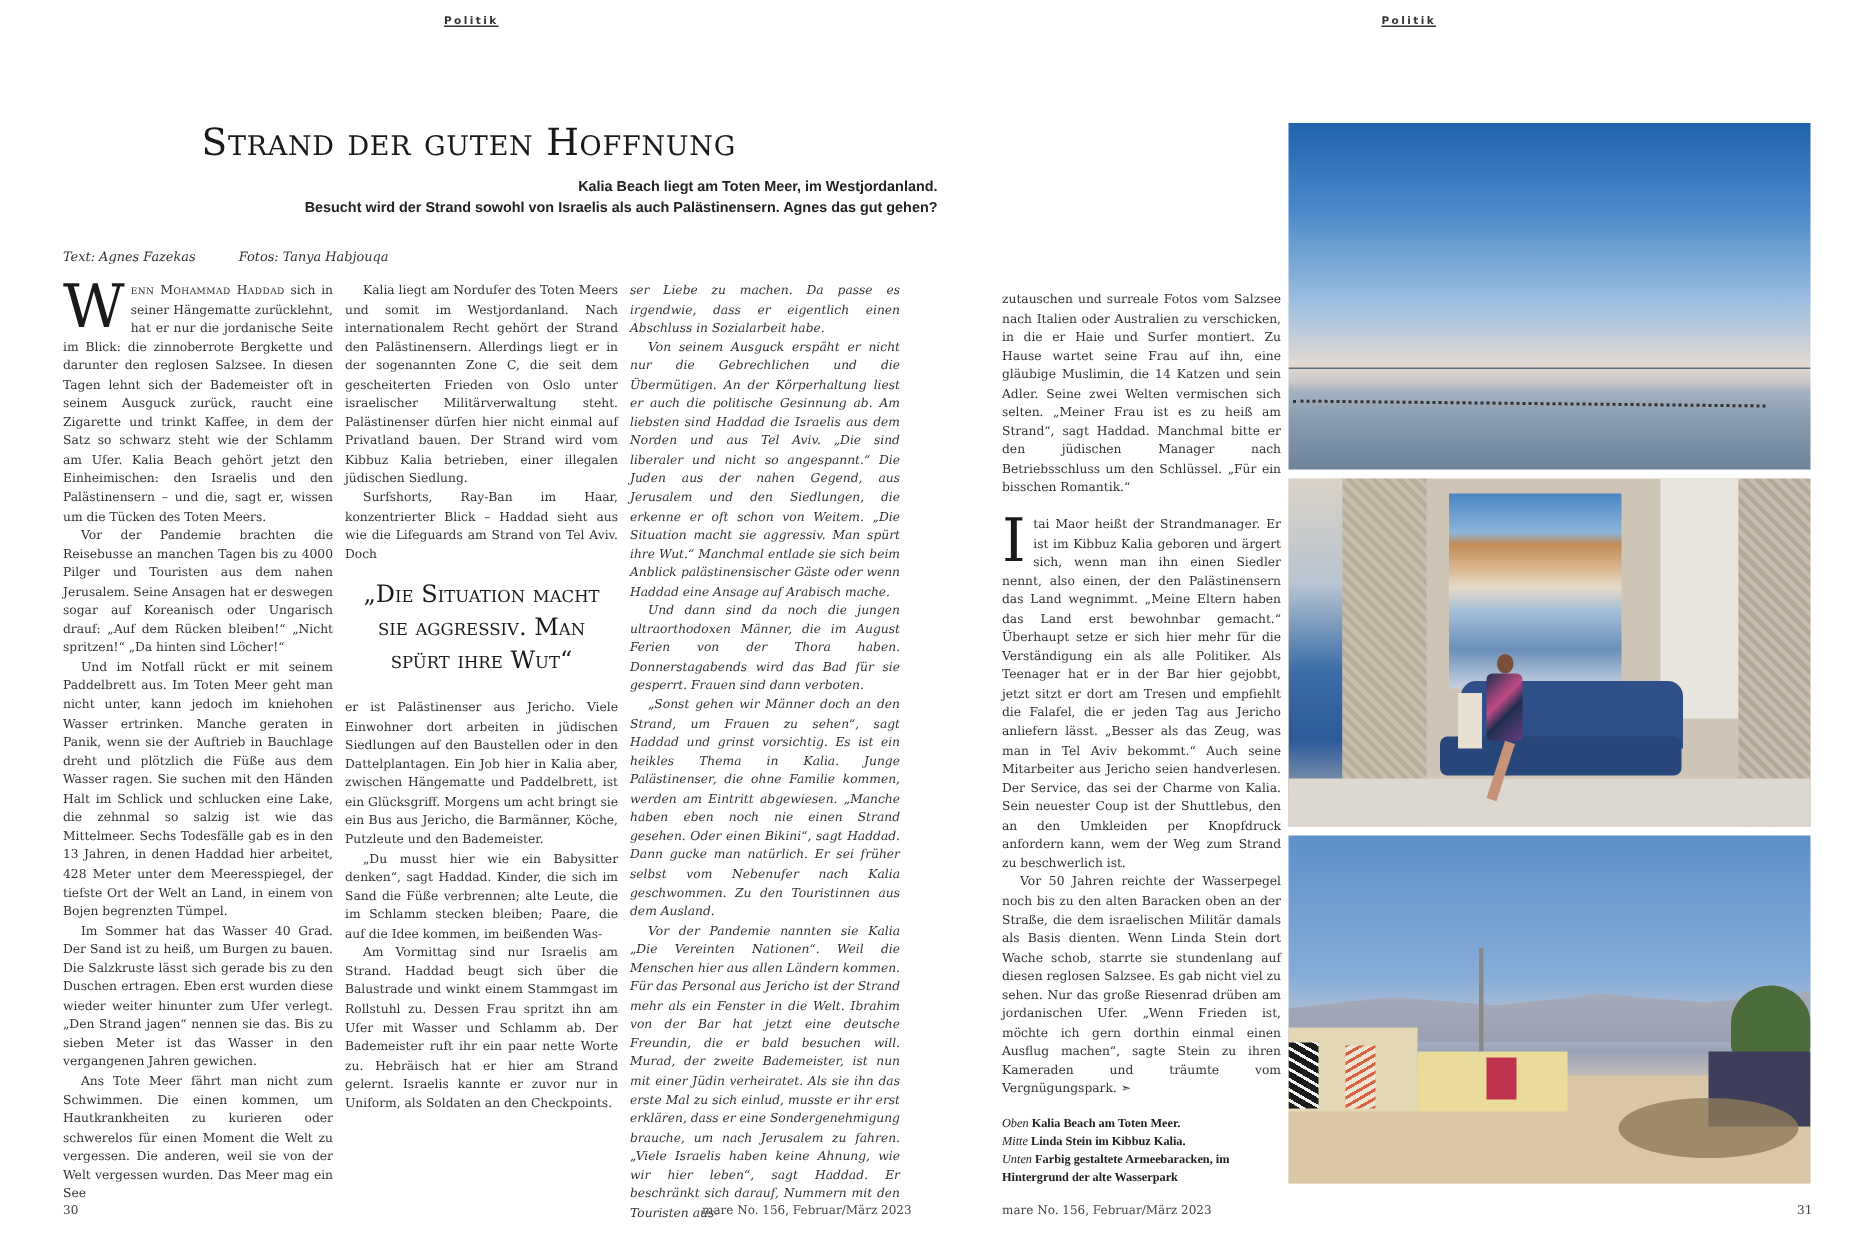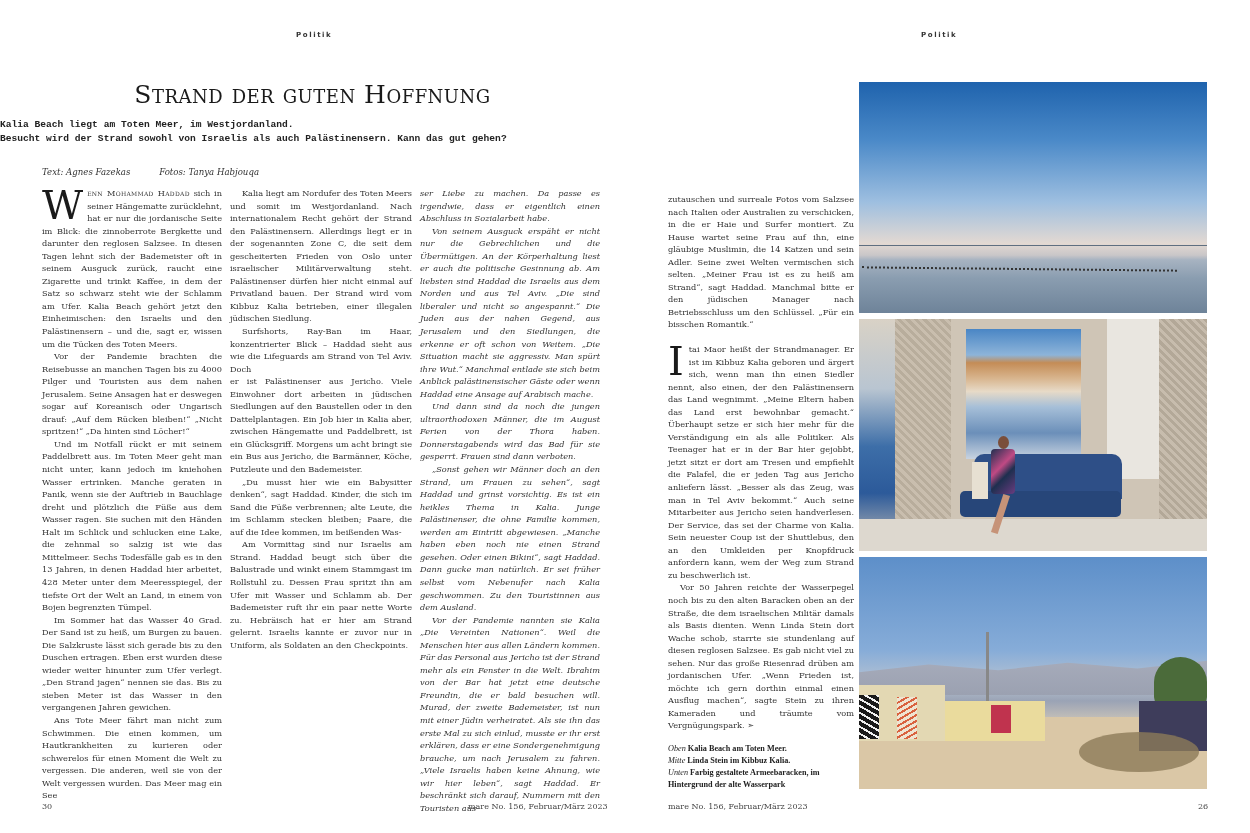--- a/index.html
+++ b/index.html
@@ -3,24 +3,24 @@
 <meta charset="utf-8">
 <style>
   * { box-sizing: border-box; margin: 0; padding: 0; }
   html, body { width: 1250px; height: 833px; background: #ffffff; overflow: hidden; }
   body { position: relative; font-family: "DejaVu Serif", serif; color: #2b2b2b; }
 
   .page { position: absolute; top: 0; height: 833px; }
   .page-left { left: 0; width: 625px; }
   .page-right { left: 625px; width: 625px; }
 
-  .section-label { position: absolute; top: 31px; font-family: "DejaVu Sans", sans-serif; font-size: 7px; font-weight: bold; letter-spacing: 1.6px; color: #333; }
+  .section-label { position: absolute; top: 10px; font-family: "DejaVu Sans", sans-serif; font-size: 7px; font-weight: bold; letter-spacing: 1.6px; color: #333; text-decoration: underline; }
 
   .headline { position: absolute; top: 80px; left: 0; width: 625px; text-align: center; font-family: "DejaVu Serif", serif; font-size: 25px; font-variant: small-caps; letter-spacing: 0.5px; color: #1a1a1a; font-weight: normal; }
-  .standfirst { position: absolute; top: 118px; left: 0; width: 625px; text-align: left; font-family: Liberation Mono, monospace; font-size: 9.6px; font-weight: bold; line-height: 14px; color: #222; }
+  .standfirst { position: absolute; top: 118px; left: 0; width: 625px; text-align: right; font-family: Liberation Sans, sans-serif; font-size: 9.6px; font-weight: bold; line-height: 14px; color: #222; }
 
   .byline { position: absolute; top: 167px; left: 42px; font-family: "DejaVu Serif", serif; font-style: italic; font-size: 8.6px; color: #333; }
   .byline span + span { margin-left: 26px; }
 
   .col { position: absolute; font-family: "DejaVu Serif", serif; font-size: 8.2px; line-height: 12.55px; text-align: justify; hyphens: auto; color: #333; }
   .col p { text-indent: 12px; }
   .col p.noind { text-indent: 0; }
   .dropcap { float: left; font-size: 40px; line-height: 34px; margin: 1px 4px 0 0; color: #1a1a1a; font-family: "DejaVu Serif", serif; }
   .dropcap-i { float: left; font-size: 40px; line-height: 34px; margin: 1px 5px 0 0; color: #1a1a1a; font-family: "DejaVu Serif", serif; }
   .smallcaps { font-variant: small-caps; letter-spacing: 0.3px; }
@@ -67,39 +67,40 @@
 </style>
 </head>
 <body>
 
 <section class="page page-left">
   <div class="section-label" style="left:296px;">Politik</div>
 
   <h1 class="headline">Strand der guten Hoffnung</h1>
   <div class="standfirst">
     <div>Kalia Beach liegt am Toten Meer, im Westjordanland.</div>
-    <div>Besucht wird der Strand sowohl von Israelis als auch Palästinensern. Kann das gut gehen?</div>
+    <div>Besucht wird der Strand sowohl von Israelis als auch Palästinensern. Agnes das gut gehen?</div>
   </div>
 
   <div class="byline">
     <span>Text: Agnes Fazekas</span>
     <span>Fotos: Tanya Habjouqa</span>
   </div>
 
   <div class="col" style="left:42px; top:187px; width:180px;">
     <p class="noind"><span class="dropcap">W</span><span class="smallcaps">enn Mohammad Haddad</span><span> sich in seiner Hängematte zurücklehnt, hat er nur die jordanische Seite im Blick: die zinnoberrote Bergkette und darunter den reglosen Salzsee. In diesen Tagen lehnt sich der Bademeister oft in seinem Ausguck zurück, raucht eine Zigarette und trinkt Kaffee, in dem der Satz so schwarz steht wie der Schlamm am Ufer. Kalia Beach gehört jetzt den Einheimischen: den Israelis und den Palästinensern – und die, sagt er, wissen um die Tücken des Toten Meers.</span></p>
     <p>Vor der Pandemie brachten die Reisebusse an manchen Tagen bis zu 4000 Pilger und Touristen aus dem nahen Jerusalem. Seine Ansagen hat er deswegen sogar auf Koreanisch oder Ungarisch drauf: „Auf dem Rücken bleiben!“ „Nicht spritzen!“ „Da hinten sind Löcher!“</p>
     <p>Und im Notfall rückt er mit seinem Paddelbrett aus. Im Toten Meer geht man nicht unter, kann jedoch im kniehohen Wasser ertrinken. Manche geraten in Panik, wenn sie der Auftrieb in Bauchlage dreht und plötzlich die Füße aus dem Wasser ragen. Sie suchen mit den Händen Halt im Schlick und schlucken eine Lake, die zehnmal so salzig ist wie das Mittelmeer. Sechs Todesfälle gab es in den 13 Jahren, in denen Haddad hier arbeitet, 428 Meter unter dem Meeresspiegel, der tiefste Ort der Welt an Land, in einem von Bojen begrenzten Tümpel.</p>
     <p>Im Sommer hat das Wasser 40 Grad. Der Sand ist zu heiß, um Burgen zu bauen. Die Salzkruste lässt sich gerade bis zu den Duschen ertragen. Eben erst wurden diese wieder weiter hinunter zum Ufer verlegt. „Den Strand jagen“ nennen sie das. Bis zu sieben Meter ist das Wasser in den vergangenen Jahren gewichen.</p>
     <p>Ans Tote Meer fährt man nicht zum Schwimmen. Die einen kommen, um Hautkrankheiten zu kurieren oder schwerelos für einen Moment die Welt zu vergessen. Die anderen, weil sie von der Welt vergessen wurden. Das Meer mag ein See</p>
   </div>
 
   <div class="col" style="left:230px; top:187px; width:182px;">
     <p>Kalia liegt am Nordufer des Toten Meers und somit im Westjordanland. Nach internationalem Recht gehört der Strand den Palästinensern. Allerdings liegt er in der sogenannten Zone C, die seit dem gescheiterten Frieden von Oslo unter israelischer Militärverwaltung steht. Palästinenser dürfen hier nicht einmal auf Privatland bauen. Der Strand wird vom Kibbuz Kalia betrieben, einer illegalen jüdischen Siedlung.</p>
     <p>Surfshorts, Ray-Ban im Haar, konzentrierter Blick – Haddad sieht aus wie die Lifeguards am Strand von Tel Aviv. Doch</p>
+    <div class="pullquote">„Die Situation macht sie aggressiv. Man spürt ihre Wut“</div>
     <p class="noind">er ist Palästinenser aus Jericho. Viele Einwohner dort arbeiten in jüdischen Siedlungen auf den Baustellen oder in den Dattelplantagen. Ein Job hier in Kalia aber, zwischen Hängematte und Paddelbrett, ist ein Glücksgriff. Morgens um acht bringt sie ein Bus aus Jericho, die Barmänner, Köche, Putzleute und den Bademeister.</p>
     <p>„Du musst hier wie ein Babysitter denken“, sagt Haddad. Kinder, die sich im Sand die Füße verbrennen; alte Leute, die im Schlamm stecken bleiben; Paare, die auf die Idee kommen, im beißenden Was-</p>
     <p>Am Vormittag sind nur Israelis am Strand. Haddad beugt sich über die Balustrade und winkt einem Stammgast im Rollstuhl zu. Dessen Frau spritzt ihn am Ufer mit Wasser und Schlamm ab. Der Bademeister ruft ihr ein paar nette Worte zu. Hebräisch hat er hier am Strand gelernt. Israelis kannte er zuvor nur in Uniform, als Soldaten an den Checkpoints.</p>
   </div>
 
   <div class="col" style="left:420px; top:187px; width:180px;font-style:italic;">
     <p class="noind">ser Liebe zu machen. Da passe es irgendwie, dass er eigentlich einen Abschluss in Sozialarbeit habe.</p>
     <p>Von seinem Ausguck erspäht er nicht nur die Gebrechlichen und die Übermütigen. An der Körperhaltung liest er auch die politische Gesinnung ab. Am liebsten sind Haddad die Israelis aus dem Norden und aus Tel Aviv. „Die sind liberaler und nicht so angespannt.“ Die Juden aus der nahen Gegend, aus Jerusalem und den Siedlungen, die erkenne er oft schon von Weitem. „Die Situation macht sie aggressiv. Man spürt ihre Wut.“ Manchmal entlade sie sich beim Anblick palästinensischer Gäste oder wenn Haddad eine Ansage auf Arabisch mache.</p>
     <p>Und dann sind da noch die jungen ultraorthodoxen Männer, die im August Ferien von der Thora haben. Donnerstagabends wird das Bad für sie gesperrt. Frauen sind dann verboten.</p>
     <p>„Sonst gehen wir Männer doch an den Strand, um Frauen zu sehen“, sagt Haddad und grinst vorsichtig. Es ist ein heikles Thema in Kalia. Junge Palästinenser, die ohne Familie kommen, werden am Eintritt abgewiesen. „Manche haben eben noch nie einen Strand gesehen. Oder einen Bikini“, sagt Haddad. Dann gucke man natürlich. Er sei früher selbst vom Nebenufer nach Kalia geschwommen. Zu den Touristinnen aus dem Ausland.</p>
@@ -158,13 +159,13 @@
       <div class="graf2"></div>
     </div>
   <div class="hut2">
       <div class="red"></div>
     </div>
   <div class="hut3"></div>
   <div class="bush"></div>
 </div>
 
 <div class="folio" style="left:668px;">mare No. 156, Februar/März 2023</div>
-<div class="folio" style="left:1198px;">26</div>
+<div class="folio" style="left:1198px;">31</div>
 
 </body></html>

